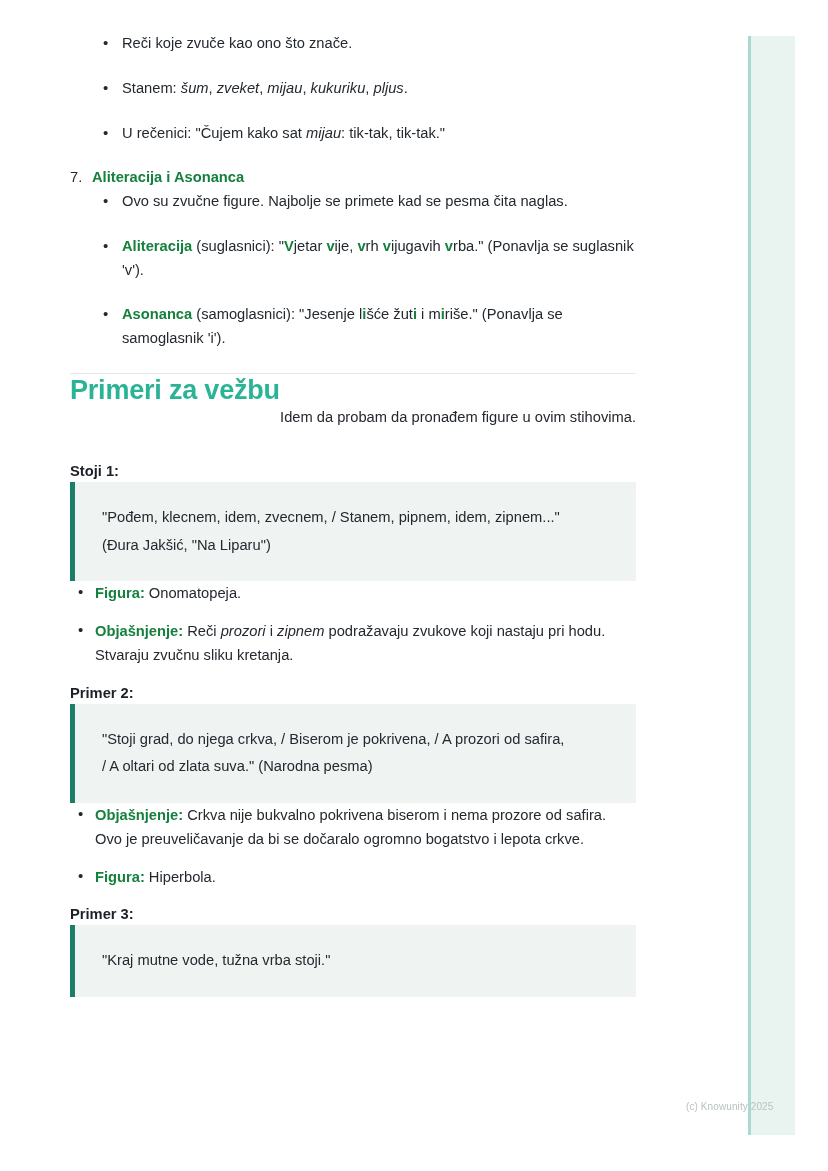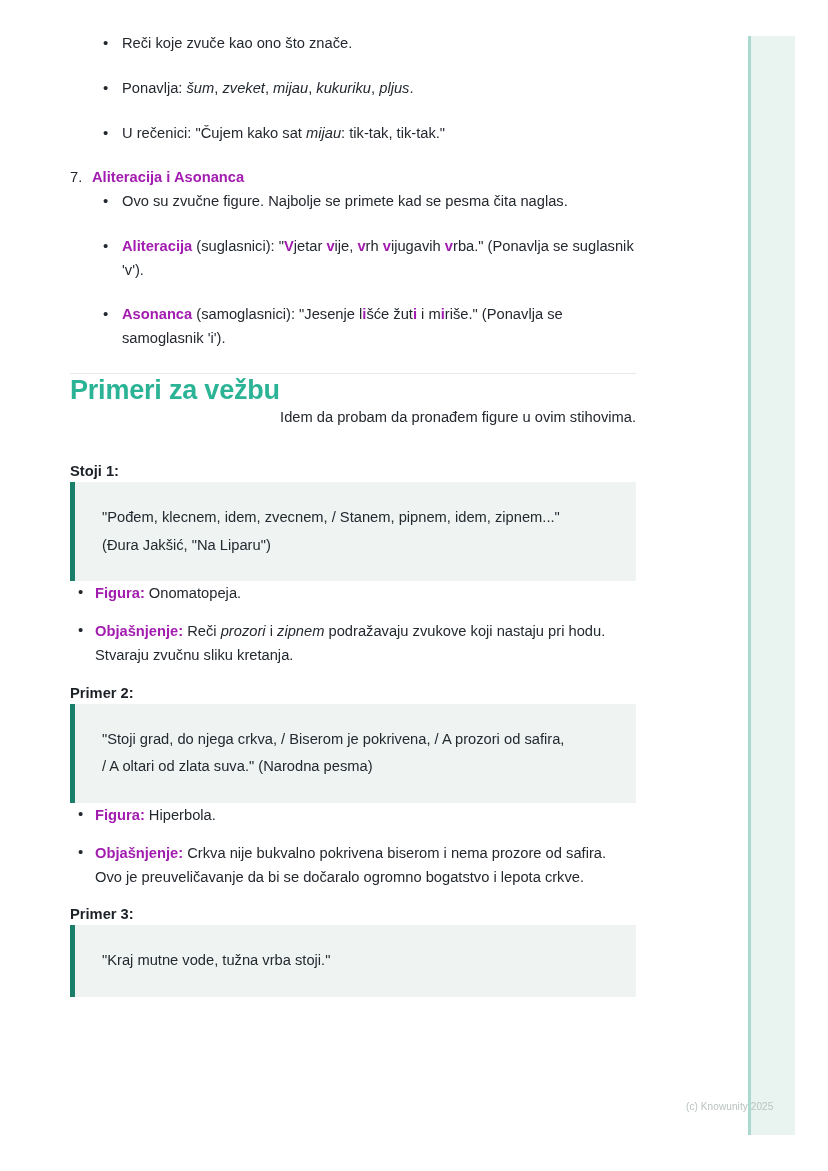--- a/index.html
+++ b/index.html
@@ -100,21 +100,21 @@
   }
   ul.main-list > li::before {
     content: "\2022";
     position: absolute;
     left: 8px;
     top: -1px;
     font-size: 15px;
     color: #24292f;
   }
 
-  b, strong { font-weight: 700; color: #a21caf; }
+  b, strong { font-weight: 700; color: #15803d; }
   i, em { font-style: italic; }
 
   .hr {
     height: 1px;
     background: #e6e8ea;
     border: 0;
     margin: 0;
   }
 
   h2.section-heading {
@@ -175,21 +175,21 @@
 <body>
 
 <div class="page">
 
   <div class="side-strip"></div>
 
   <div class="content">
 
     <ul class="sub-list">
         <li><span>Reči koje zvuče kao ono što znače.</span></li>
-        <li><span>Ponavlja: </span><em>šum</em><span>, </span><em>zveket</em><span>, </span><em>mijau</em><span>, </span><em>kukuriku</em><span>, </span><em>pljus</em><span>.</span></li>
+        <li><span>Stanem: </span><em>šum</em><span>, </span><em>zveket</em><span>, </span><em>mijau</em><span>, </span><em>kukuriku</em><span>, </span><em>pljus</em><span>.</span></li>
         <li><span>U rečenici: "Čujem kako sat </span><em>mijau</em><span>: tik-tak, tik-tak."</span></li>
       </ul>
 
     <ol class="num-list mt-22">
       <li class="num-item">
         <span class="marker">7.</span>
         <strong>Aliteracija i Asonanca</strong>
       </li>
     </ol>
 
@@ -214,22 +214,22 @@
         <ul class="main-list mt-26">
           <li><strong>Figura:</strong><span> Onomatopeja.</span></li>
           <li><strong>Objašnjenje:</strong><span> Reči </span><em>prozori</em><span> i </span><em>zipnem</em><span> podražavaju zvukove koji nastaju pri hodu. Stvaraju zvučnu sliku kretanja.</span></li>
         </ul>
         <p class="example-label mt-38">Primer 2:</p>
         <blockquote class="quote mt-22">
           <div>"Stoji grad, do njega crkva, / Biserom je pokrivena, / A prozori od safira,</div>
           <div>/ A oltari od zlata suva." (Narodna pesma)</div>
         </blockquote>
         <ul class="main-list mt-26">
+          <li><strong>Objašnjenje:</strong><span> Crkva nije bukvalno pokrivena biserom i nema prozore od safira. Ovo je preuveličavanje da bi se dočaralo ogromno bogatstvo i lepota crkve.</span></li>
           <li><strong>Figura:</strong><span> Hiperbola.</span></li>
-          <li><strong>Objašnjenje:</strong><span> Crkva nije bukvalno pokrivena biserom i nema prozore od safira. Ovo je preuveličavanje da bi se dočaralo ogromno bogatstvo i lepota crkve.</span></li>
         </ul>
         <p class="example-label mt-38">Primer 3:</p>
         <blockquote class="quote mt-22">
           <div>"Kraj mutne vode, tužna vrba stoji."</div>
         </blockquote>
       </div>
 
   </div>
 
   <div class="watermark">(c) Knowunity 2025</div>

